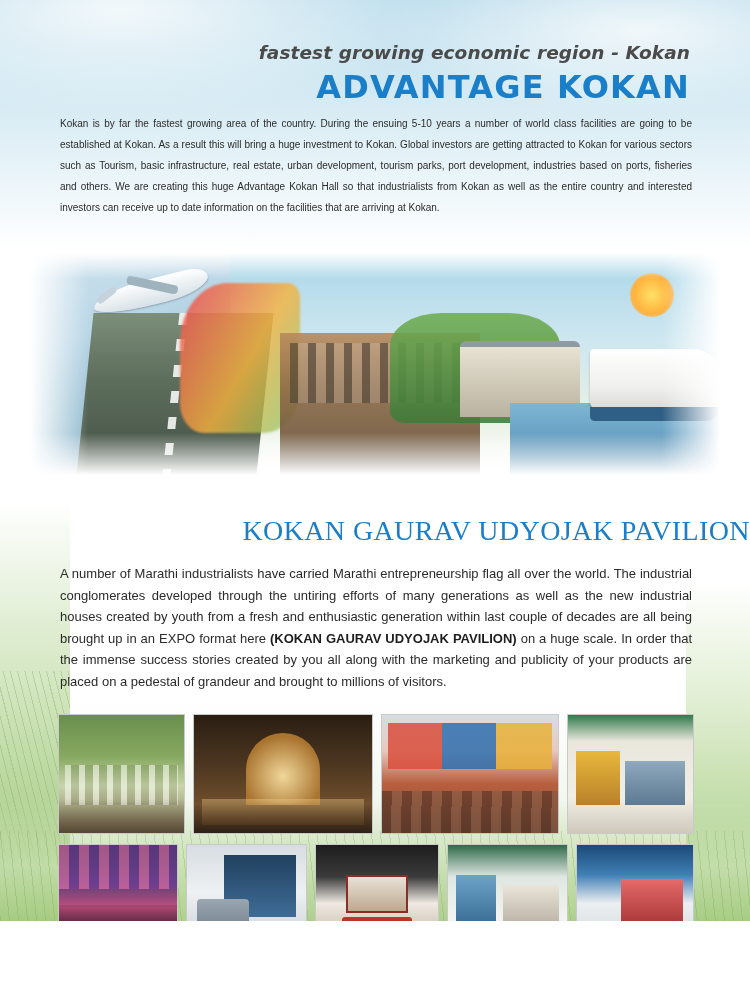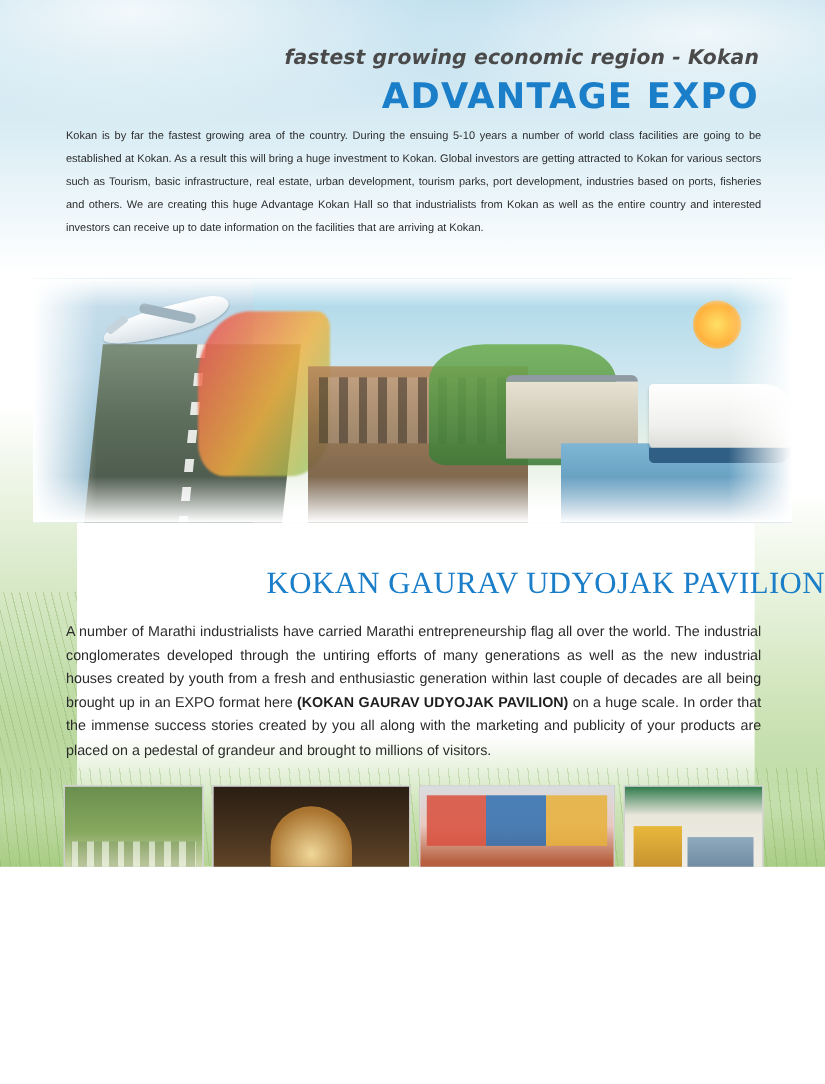--- a/index.html
+++ b/index.html
@@ -9,21 +9,21 @@
   body {
     width: 750px;
     height: 985px;
     font-family: "Liberation Sans", sans-serif;
     background: #ffffff;
     overflow: hidden;
   }
   .page {
     position: relative;
     width: 750px;
-    height: 788px;
+    height: 921px;
     overflow: hidden;
     background:
       linear-gradient(to bottom,
         #cfe6f2 0px,
         #e8f3f8 90px,
         #ffffff 230px,
         #ffffff 700px,
         #f2f7ef 800px,
         #dce9cf 900px,
         #c9dfb8 985px);
@@ -363,21 +363,21 @@
 
 <div class="page">
   <div class="sky-wash"></div>
   <div class="grass-left"></div>
   <div class="grass-right"></div>
   <div class="grass-bottom"></div>
 
   <div class="content">
 
     <div class="hdr-subtitle">fastest growing economic region - Kokan</div>
-    <div class="hdr-title">ADVANTAGE  EXPO</div>
+    <div class="hdr-title">ADVANTAGE  KOKAN</div>
 
     <div class="intro-para">Kokan is by far the fastest growing area of the country. During the ensuing 5-10 years a number of world class facilities are going to be established at Kokan. As a result this will bring a huge investment to Kokan. Global investors are getting attracted to Kokan for various sectors such as Tourism, basic infrastructure, real estate, urban development, tourism parks, port development, industries based on ports, fisheries and others. We are creating this huge Advantage Kokan Hall so that industrialists from Kokan as well as the entire country and interested investors can receive up to date information on the facilities that are arriving at Kokan.</div>
 
     <div class="banner">
       <div class="bn bn-sky"></div>
       <div class="bn bn-plane-panel"></div>
       <div class="bn bn-road"></div>
       <div class="bn-plane"></div>
       <div class="bn bn-color1"></div>
       <div class="bn bn-industry"></div>

